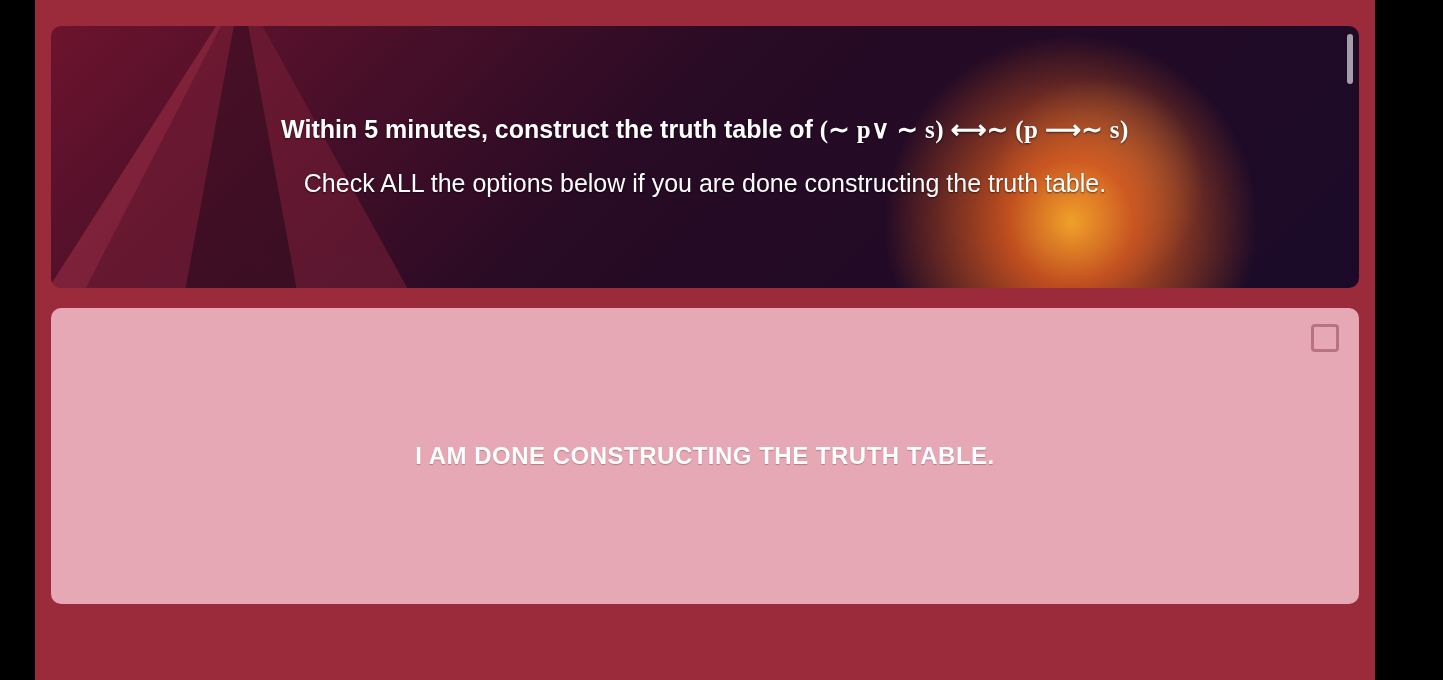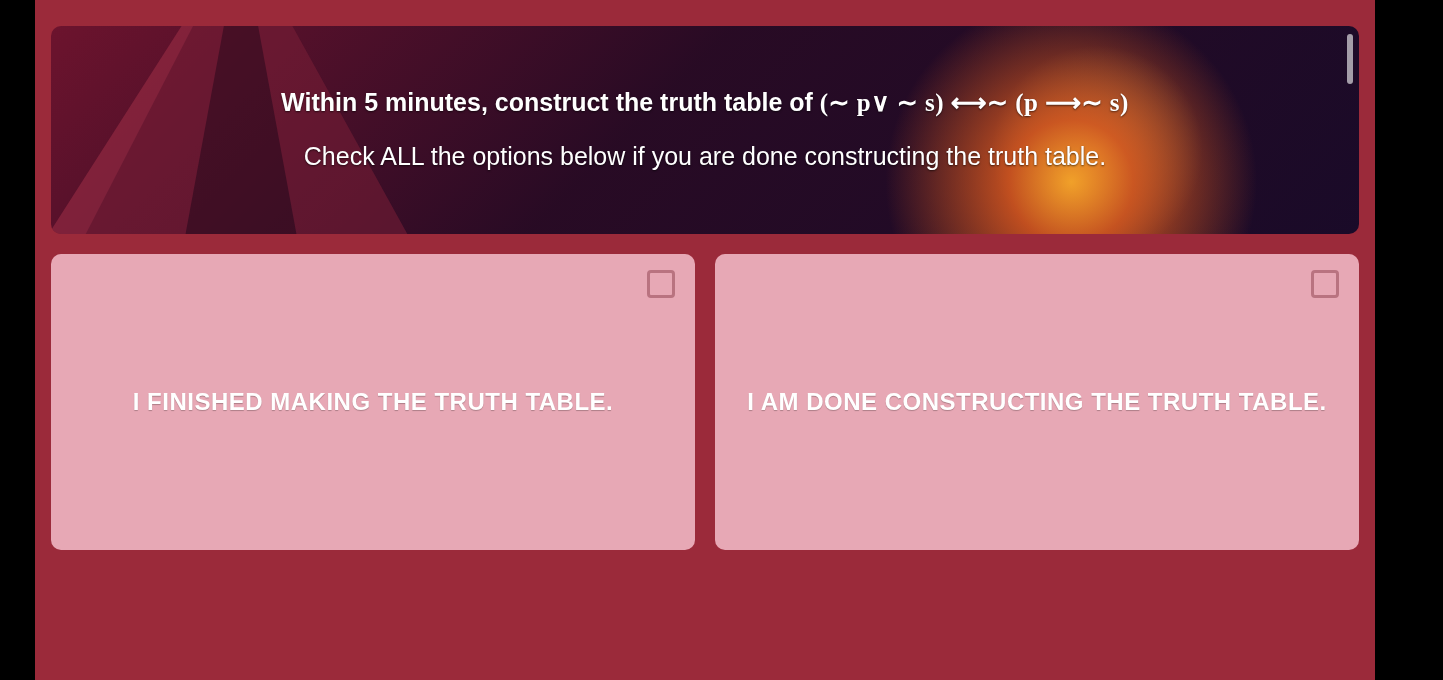--- a/index.html
+++ b/index.html
@@ -20,21 +20,21 @@
     position: absolute;
     left: 35px;
     top: 0;
     width: 1340px;
     height: 680px;
     background: #9b2a3a;
     padding: 0 10px;
   }
   .question-panel {
     margin: 26px 6px 0 6px;
-    height: 208px;
+    height: 262px;
     border-radius: 10px;
     background:
       radial-gradient(circle at 78% 75%, rgba(255,170,40,0.9) 0%, rgba(220,90,30,0.85) 6%, rgba(0,0,0,0) 18%),
       radial-gradient(circle at 80% 60%, rgba(255,200,90,0.55) 0%, rgba(0,0,0,0) 10%),
       linear-gradient(135deg, rgba(120,20,45,0.85) 0%, rgba(40,10,35,0.9) 45%, rgba(25,10,40,0.95) 100%),
       #2a1030;
     position: relative;
     overflow: hidden;
     display: flex;
     flex-direction: column;
@@ -138,22 +138,18 @@
       <div class="prompt-line1">
         <span>Within 5 minutes, construct the truth table of </span>
         <span class="formula">(∼ p∨ ∼ s) ⟷∼ (p ⟶∼ s)</span>
       </div>
       <div class="prompt-line2">Check ALL the options below if you are done constructing the truth table.</div>
     </div>
 
     <div class="options-row">
       <div class="option-card">
         <div class="checkbox"></div>
-        <div class="label">I FINISHED MAKING THE TRUTH TABLE.</div>
-      </div>
-      <div class="option-card">
-        <div class="checkbox"></div>
         <div class="label">I AM DONE CONSTRUCTING THE TRUTH TABLE.</div>
       </div>
     </div>
 
   </div>
 </div>
 
 </body></html>

